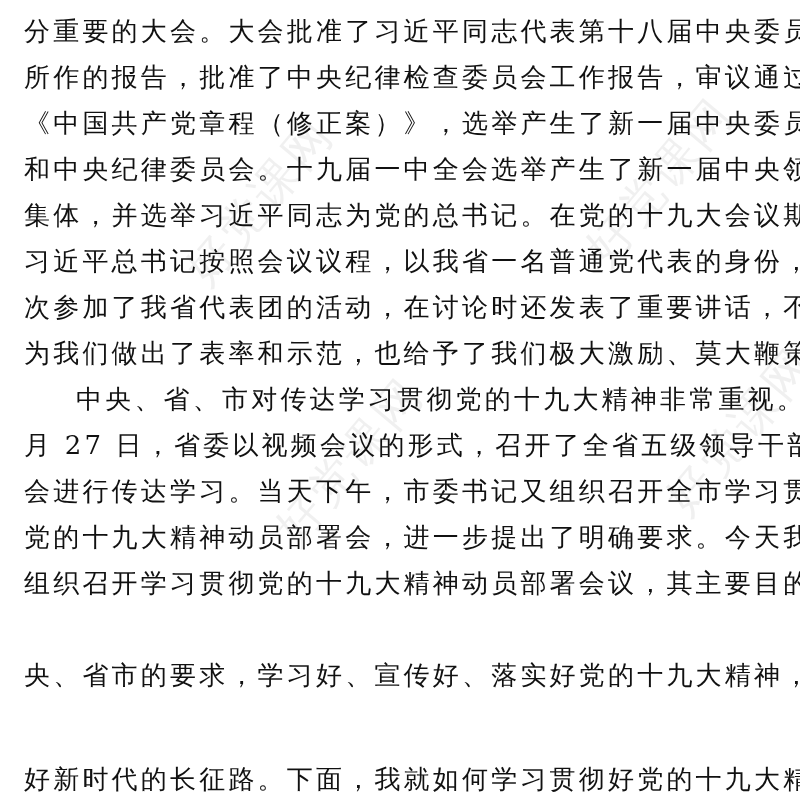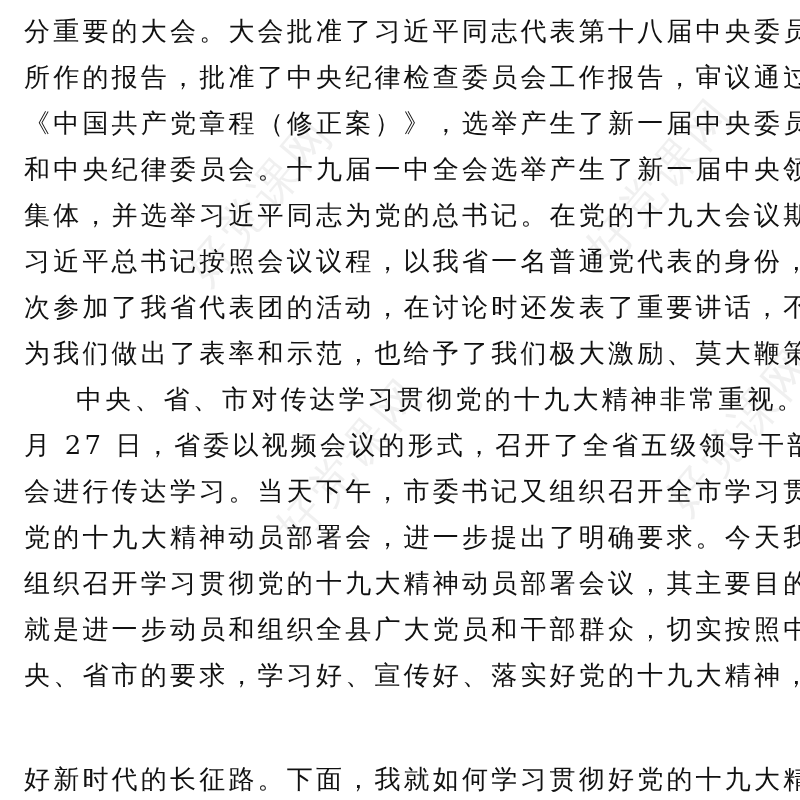--- a/index.html
+++ b/index.html
@@ -65,17 +65,16 @@
   <div class="line" style="top:154px;">和中央纪律委员会。十九届一中全会选举产生了新一届中央领导</div>
   <div class="line" style="top:200px;">集体，并选举习近平同志为党的总书记。在党的十九大会议期间，</div>
   <div class="line" style="top:246px;">习近平总书记按照会议议程，以我省一名普通党代表的身份，三</div>
   <div class="line" style="top:292px;">次参加了我省代表团的活动，在讨论时还发表了重要讲话，不仅</div>
   <div class="line" style="top:338px;">为我们做出了表率和示范，也给予了我们极大激励、莫大鞭策。</div>
   <div class="line indent" style="top:384px;">中央、省、市对传达学习贯彻党的十九大精神非常重视。10</div>
   <div class="line" style="top:430px;">月 27 日，省委以视频会议的形式，召开了全省五级领导干部大</div>
   <div class="line" style="top:476px;">会进行传达学习。当天下午，市委书记又组织召开全市学习贯彻</div>
   <div class="line" style="top:522px;">党的十九大精神动员部署会，进一步提出了明确要求。今天我们</div>
   <div class="line" style="top:568px;">组织召开学习贯彻党的十九大精神动员部署会议，其主要目的，</div>
-  <div class="line" style="top:614px;">就是进一步动员和组织全县广大党员和干部群众，切实按照中</div>
   <div class="line" style="top:660px;">央、省市的要求，学习好、宣传好、落实好党的十九大精神，走</div>
   <div class="line" style="top:764px;">好新时代的长征路。下面，我就如何学习贯彻好党的十九大精神</div>
 
 </div>
 
 </body></html>

